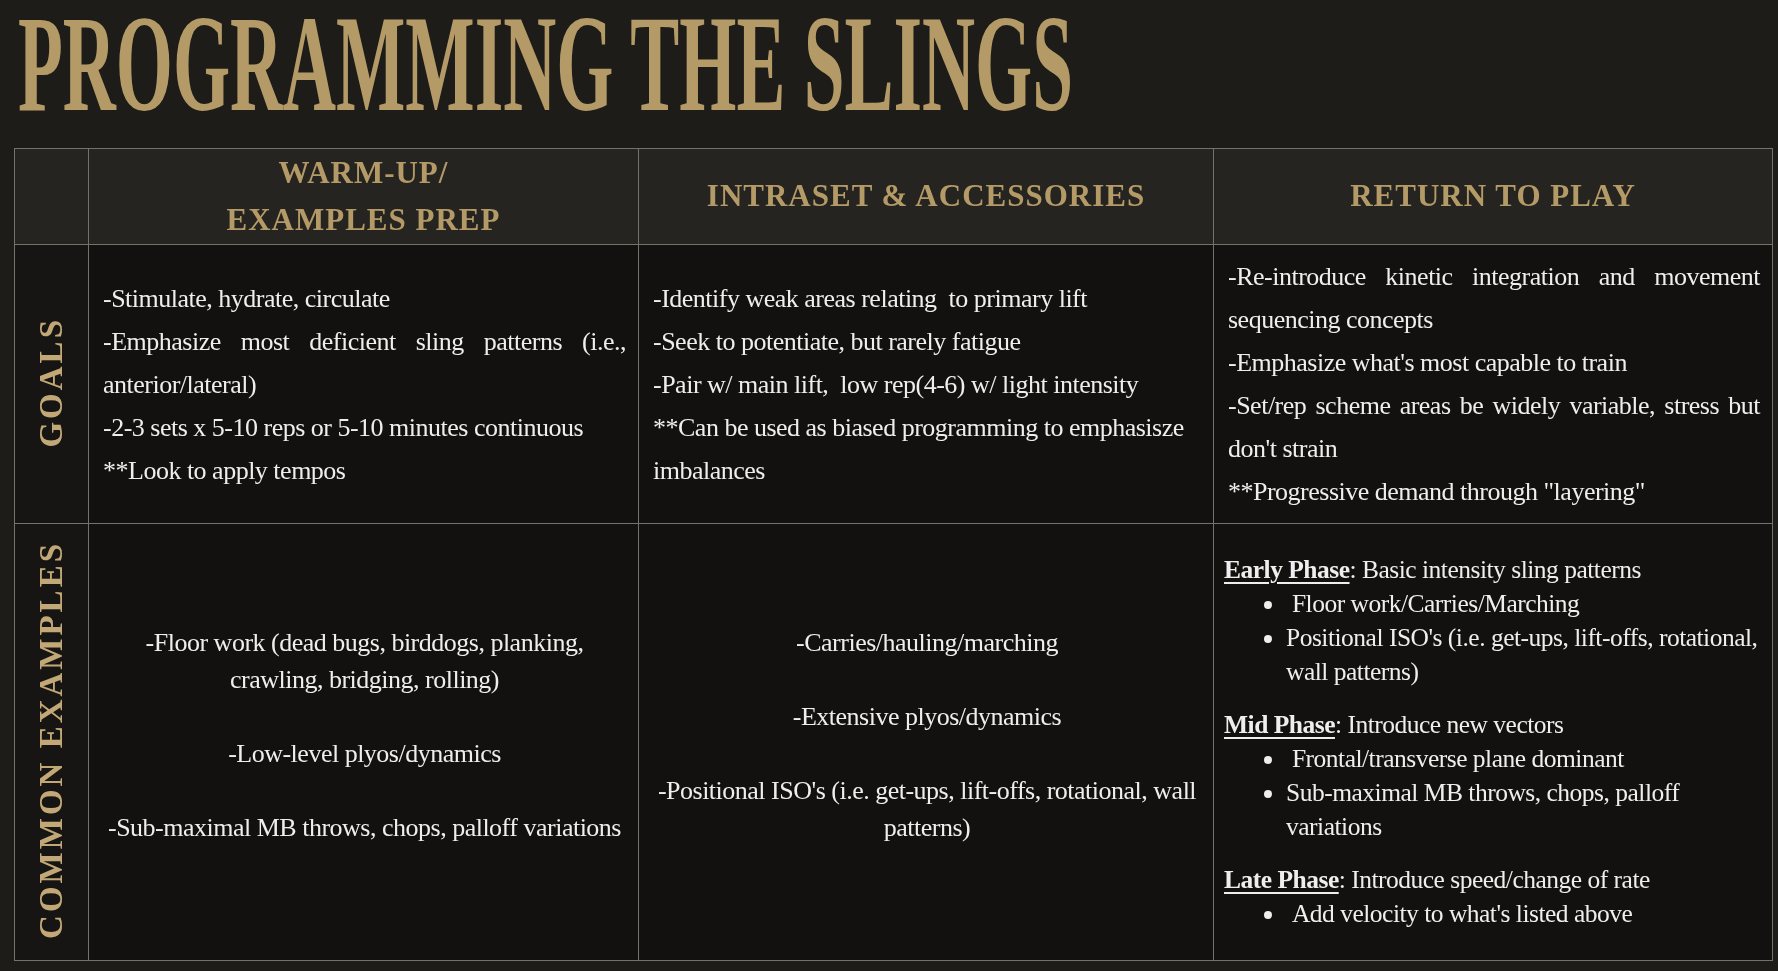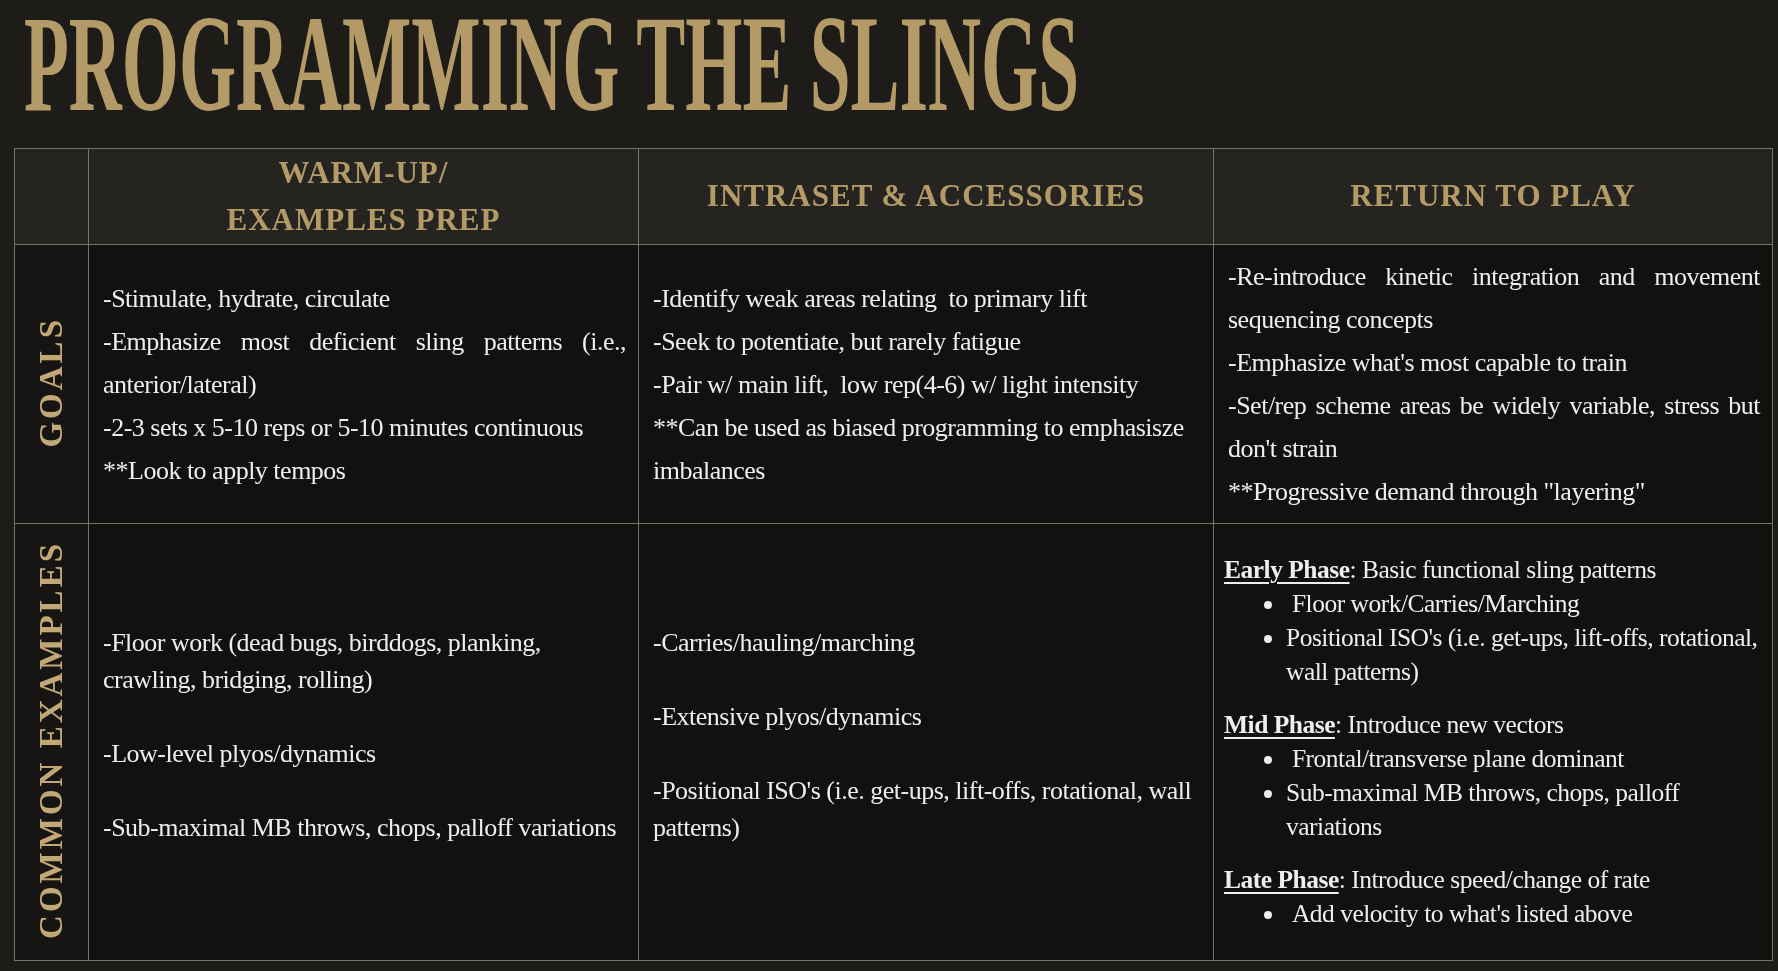--- a/index.html
+++ b/index.html
@@ -7,21 +7,21 @@
     padding: 0;
     width: 1778px;
     height: 971px;
     background: #1d1c19;
     overflow: hidden;
     font-family: "Liberation Serif", "DejaVu Serif", serif;
   }
   
   .title-wrap {
     height: 148px;
-    padding-left: 22px;
+    padding-left: 16px;
     padding-top: 6px;
     box-sizing: border-box;
   }
   
   table.slings {
     border-collapse: collapse;
     table-layout: fixed;
     width: 1758px;
     margin-left: 14px;
   }
@@ -69,21 +69,21 @@
     padding: 10px 12px 10px 14px;
   }
   td.cell p { margin: 0; }
 
   
   td.goalcell p { line-height: 43px; }
   td.just p { text-align: justify; }
   td.prewrap p { white-space: pre-wrap; }
 
   
-  td.excell p { line-height: 37px; margin-bottom: 37px; }
+  td.excell p { line-height: 37px; margin-bottom: 37px; text-align: center; }
   td.excell p:last-child { margin-bottom: 15px; }
 
   
   td.phasecell { font-size: 25.5px; padding: 8px 10px 8px 10px; }
   td.phasecell p.phase { line-height: 34px; margin-top: 19px; }
   td.phasecell p.phase:first-child { margin-top: 0; }
   .phase-name {
     font-weight: bold;
     text-decoration: underline;
     text-decoration-thickness: 2px;
@@ -161,21 +161,21 @@
       <p>-Low-level plyos/dynamics</p>
       <p>-Sub-maximal MB throws, chops, palloff variations</p>
     </td>
     <td class="cell excell">
       <p>-Carries/hauling/marching</p>
       <p>-Extensive plyos/dynamics</p>
       <p>-Positional ISO's (i.e. get-ups, lift-offs, rotational, wall patterns)</p>
     </td>
     <td class="cell phasecell">
       <p class="phase">
-        <span class="phase-name">Early Phase</span><span>: Basic functional sling patterns</span>
+        <span class="phase-name">Early Phase</span><span>: Basic intensity sling patterns</span>
       </p>
       <ul>
         <li><span> Floor work/Carries/Marching</span></li>
         <li><span>Positional ISO's (i.e. get-ups, lift-offs, rotational, wall patterns)</span></li>
       </ul>
       <p class="phase">
         <span class="phase-name">Mid Phase</span><span>: Introduce new vectors</span>
       </p>
       <ul>
         <li><span> Frontal/transverse plane dominant</span></li>

